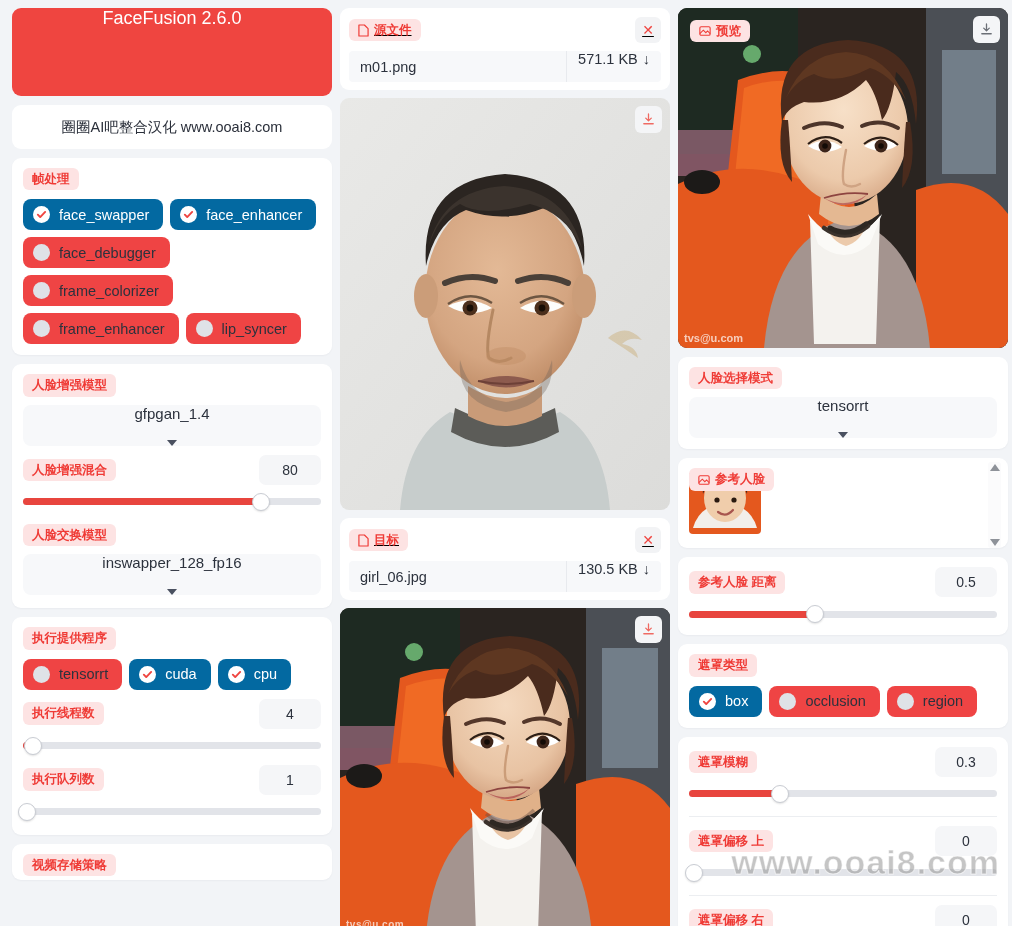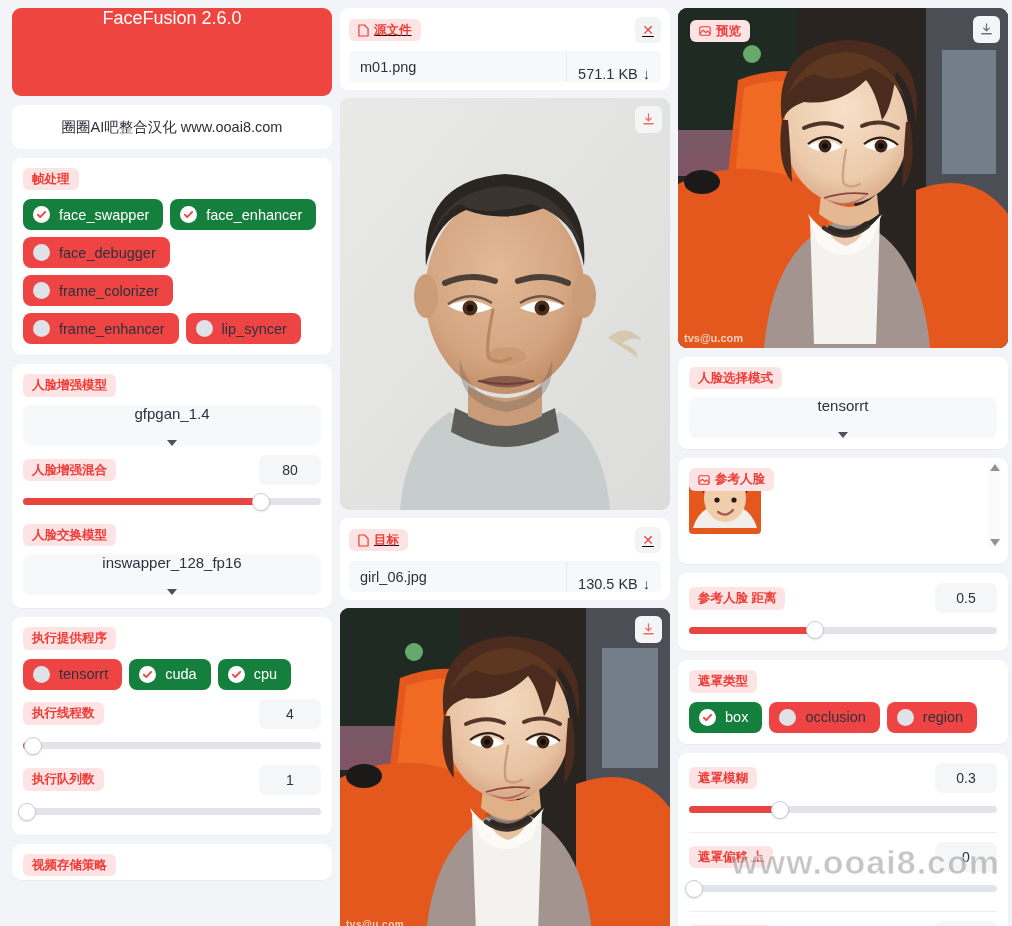--- a/index.html
+++ b/index.html
@@ -74,21 +74,21 @@
     align-items: center;
     gap: 9px;
     padding: 7px 14px 7px 10px;
     border-radius: 8px;
     font-size: 14.5px;
     background: #ef4444;
     color: #2c323d;
     cursor: pointer;
     user-select: none;
   }
-  .chk.on { background: #15803d; color: #ffffff; }
+  .chk.on { background: #0369a1; color: #ffffff; }
   .dot {
     width: 17px; height: 17px;
     border-radius: 50%;
     background: #dfe2e7;
     flex: 0 0 17px;
     display: inline-flex;
     align-items: center;
     justify-content: center;
   }
   .chk.on .dot { background: #ffffff; }
@@ -205,21 +205,21 @@
     flex: 1;
     background: #f7f8fa;
     height: 31px;
     display: flex; align-items: center;
     padding-left: 11px;
     border-radius: 4px 0 0 4px;
   }
   .file-size {
     background: #f7f8fa;
     height: 31px;
-    display: flex; align-items: flex-end; gap: 5px;
+    display: flex; align-items: flex-start; gap: 5px;
     padding: 0 11px;
     border-radius: 0 4px 4px 0;
     border-left: 1px solid #e8eaee;
   }
 
   .img-box {
     position: relative;
     border-radius: 9px;
     overflow: hidden;
     margin-bottom: 8px;
@@ -647,21 +647,21 @@
     </div>
 
     <div class="card">
       <span class="chip-label">人脸选择模式</span>
       <div class="select">
         <span>tensorrt</span>
         <span class="caret"></span>
       </div>
     </div>
 
-    <div class="card" style="padding-bottom:24px;">
+    <div class="card" style="padding-bottom:8px;">
       <div class="gallery">
         <span class="chip-label gal-label">
           <svg width="12" height="12" viewBox="0 0 14 14">
               <rect x="1" y="2" width="12" height="10" rx="1.5" fill="none" stroke="#ef3b36" stroke-width="1.3"></rect>
               <path d="M1 10l4-4 3 3 2-2 3 3" fill="none" stroke="#ef3b36" stroke-width="1.2"></path>
             </svg>
           <span>参考人脸</span>
         </span>
         <div class="ref-thumb">
           <svg width="72" height="62" viewBox="0 0 72 62" preserveAspectRatio="xMidYMid slice" aria-hidden="true">

